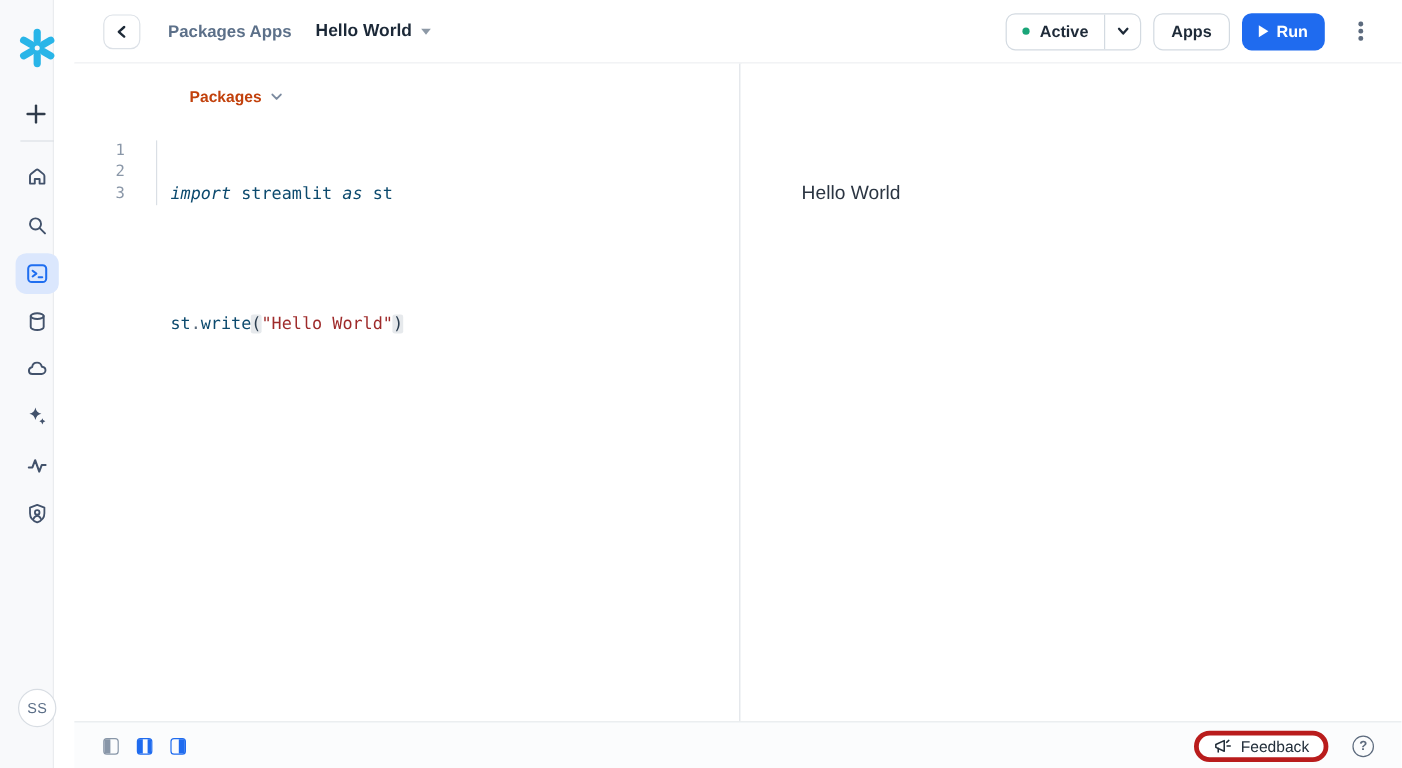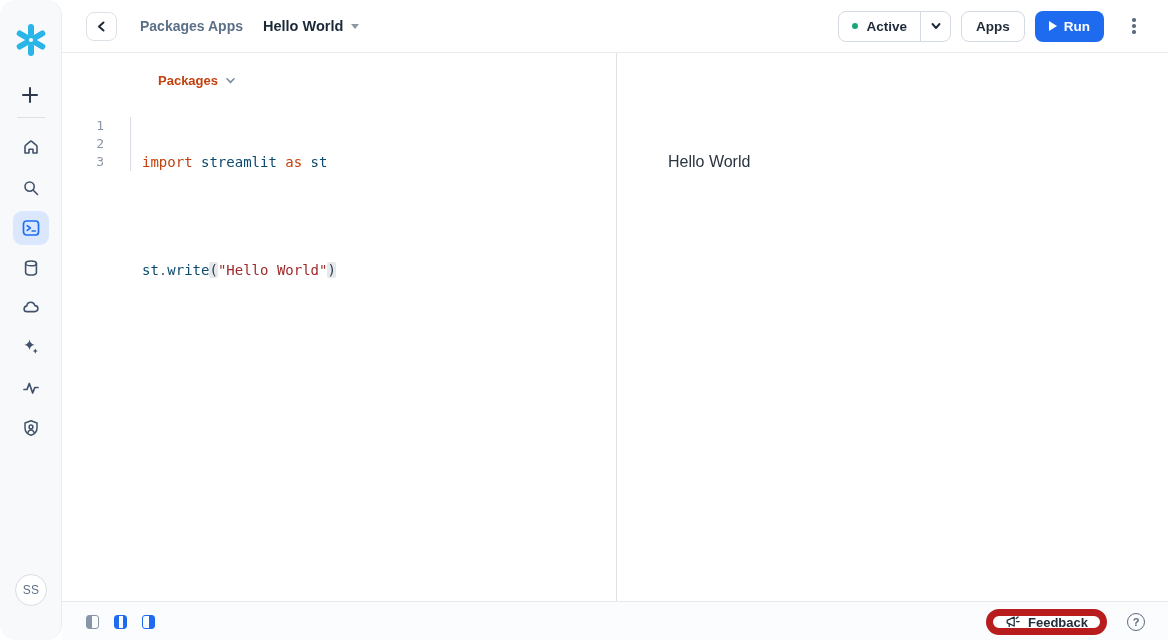--- a/index.html
+++ b/index.html
@@ -4,22 +4,22 @@
 <style>
   * { margin:0; padding:0; box-sizing:border-box; }
   html,body { width:1168px; height:640px; }
   body {
     position:relative; background:#ffffff; overflow:hidden;
     font-family:"Liberation Sans", sans-serif; color:#1e2a38;
   }
 
   
   .sidebar {
-    position:absolute; left:0; top:0; width:62px; height:640px;
-    background:#f8f9fb; border-right:1px solid #eaecef;border-radius:16px;
+    position:absolute; left:0; top:0; width:45px; height:640px;
+    background:#f8f9fb; border-right:1px solid #eaecef;
   }
   .logo { position:absolute; left:13px; top:22px; width:36px; height:36px; }
   .nav-icon { position:absolute; left:21px; width:20px; height:20px; }
   .nav-plus { top:85px; left:20px; }
   .nav-divider { position:absolute; left:17px; top:117px; width:28px; height:1px; background:#dce0e5; }
   .nav-home { top:137px; }
   .nav-search { top:178px; }
   .nav-active-bg {
     position:absolute; left:13px; top:211px; width:36px; height:34px;
     background:#dbe7fd; border-radius:9px;
@@ -112,21 +112,21 @@
   }
   .gutter-line {
     position:absolute; left:68px; top:64px; width:1px; height:54px; background:#dadfe5;
   }
   .code {
     position:absolute; left:80px; top:64px; white-space:pre;
     font-family:"DejaVu Sans Mono", monospace; font-size:14px; line-height:18px;
     color:#23527c;
   }
   .code-line { height:18px; }
-  .tok-kw  { color:#c2410c; }
+  .tok-kw  { color:#0c4a6e;font-style:italic; }
   .tok-id  { color:#0c4a6e; }
   .tok-dot { color:#5a6b7d; }
   .tok-str { color:#9e2a2a; }
   .tok-paren { color:#2c3e50; background:#e6e9ec; border-radius:2px; }
 
   .preview-pane {
     position:absolute; left:618px; top:53px; width:550px; height:548px; background:#ffffff;
   }
   .preview-output {
     position:absolute; left:50px; top:100px; font-size:16px; color:#2b3542;
@@ -141,23 +141,23 @@
   .layout-icon { position:relative; width:13px; height:14px; border-radius:3px; cursor:pointer; }
   .li-editor { border:1.5px solid #8896a8; }
   .li-editor .fill { position:absolute; left:0; top:0; bottom:0; width:4.5px; background:#8896a8; border-radius:1px 0 0 1px; }
   .li-split { border:1.5px solid #1f6bef; }
   .li-split .fill-l { position:absolute; left:0; top:0; bottom:0; width:3.5px; background:#1f6bef; border-radius:1px 0 0 1px; }
   .li-split .fill-r { position:absolute; right:0; top:0; bottom:0; width:3.5px; background:#1f6bef; border-radius:0 1px 1px 0; }
   .li-preview { border:1.5px solid #1f6bef; }
   .li-preview .fill { position:absolute; right:0; top:0; bottom:0; width:5.5px; background:#1f6bef; border-radius:0 1px 1px 0; }
   .feedback-btn {
     position:absolute; right:61px; top:7px; height:26px; padding:0 12px;
-    border:7px solid #b91c1c; border-radius:13px; background:#ffffff;
+    border:4px solid #b91c1c; border-radius:13px; background:#ffffff;
     display:flex; align-items:center; gap:7px; cursor:pointer;
-    font-size:13px; font-weight:700; color:#222e3a;
+    font-size:13px; font-weight:400; color:#222e3a;
   }
   .help-btn {
     position:absolute; right:23px; top:11px; width:18px; height:18px;
     border:1.5px solid #5d6b7e; border-radius:50%; background:transparent;
     display:flex; align-items:center; justify-content:center;
     font-size:11px; font-weight:700; color:#5d6b7e; cursor:pointer;
   }
 
   svg { display:block; }
 </style>

